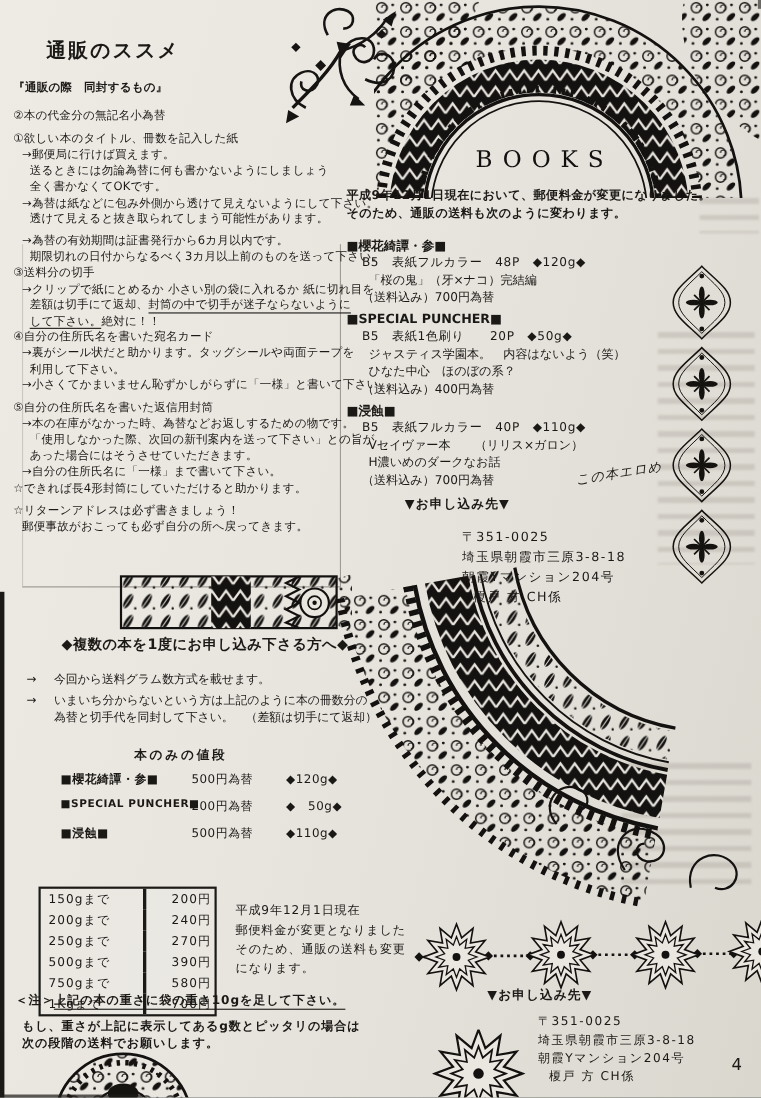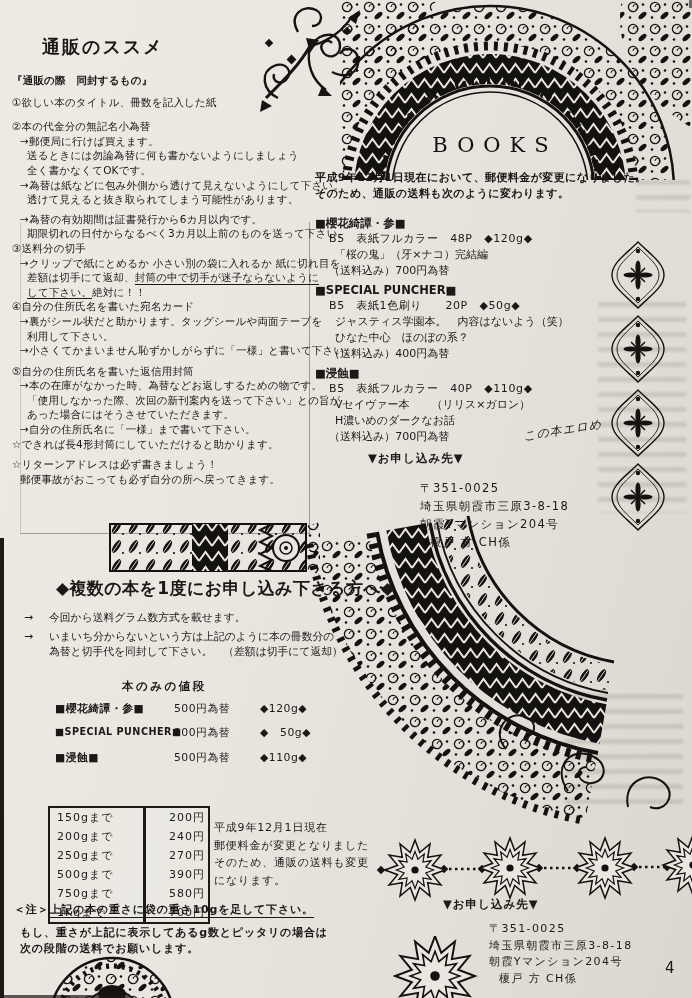--- a/index.html
+++ b/index.html
@@ -26,33 +26,33 @@
     transform:rotate(-9deg);letter-spacing:1px;color:#23201c;}
   
   .order-hdr{font-weight:bold;font-size:11.5px;letter-spacing:1px;}
   .oline{letter-spacing:1.4px;margin-left:32px;}
   #order1 .oline{font-size:11.5px;line-height:18px;}
   #order1 .olines{margin-top:13px;padding-left:20px;}
   #order2 .oline{font-size:11px;line-height:16.5px;}
   #order2 .olines{margin-top:9px;padding-left:14px;}
   .oind{padding-left:10px;}
   
-  #multihead{left:56px;top:577px;font-size:17px;font-weight:bold;letter-spacing:.4px;}
+  #multihead{left:56px;top:577px;font-size:13px;font-weight:bold;letter-spacing:.4px;}
   #bullets{left:24px;top:610px;width:350px;}
   .brow{display:flex;gap:9px;font-size:10.8px;line-height:15px;white-space:nowrap;}
   .barrow{width:16px;flex:none;}
   #ptitle{left:122px;top:679px;font-size:11.5px;font-weight:bold;letter-spacing:2.5px;}
   .prow{position:absolute;left:55px;width:300px;height:16px;font-size:10.8px;}
   .prow span{position:absolute;white-space:nowrap;letter-spacing:.5px;}
   .pn{left:0;font-weight:bold;}
   .pp{left:119px;}
   .pw{left:205px;}
   .pn-sm{font-size:9.6px;}
   
-  #wtable{left:48px;top:806px;width:158px;border:2px solid #1c1a17;background:rgba(238,235,229,.35);}
+  #wtable{left:35px;top:806px;width:158px;border:2px solid #1c1a17;background:rgba(238,235,229,.35);}
   .wrow{display:flex;height:19px;align-items:center;font-size:11px;letter-spacing:1px;}
   .wl{width:86px;flex:none;border-right:3px solid #1c1a17;height:100%;display:flex;align-items:center;padding-left:7px;}
   .wr{padding-left:23px;}
   #sidenote{left:214px;top:819px;font-size:11px;line-height:17.5px;letter-spacing:.8px;}
   #noteline{left:14px;top:902px;font-size:11px;font-weight:bold;letter-spacing:.8px;}
   #warn{left:20px;top:925px;font-size:11px;font-weight:bold;line-height:15.5px;letter-spacing:.8px;}
   #pagenum{left:665px;top:959px;font-size:15px;letter-spacing:1px;}
   
   .deco{position:absolute;pointer-events:none;}
   .smudge{position:absolute;filter:blur(.8px);
@@ -211,22 +211,22 @@
     <circle cx="74" cy="70" r="46" fill="none" stroke="url(#roses)" stroke-width="30"></circle>
     <circle cx="74" cy="70" r="62" fill="none" stroke="#141210" stroke-width="2.5"></circle>
     <circle cx="74" cy="70" r="54" fill="none" stroke="#141210" stroke-width="5" stroke-dasharray="3 5"></circle>
     <circle cx="74" cy="70" r="30" fill="none" stroke="#141210" stroke-width="2"></circle>
     <ellipse cx="74" cy="44" rx="14" ry="9" fill="#151310"></ellipse>
   </svg>
 
   <div id="leftcol" class="abs nw">
     <div class="lhead">通販のススメ</div>
     <div class="lsub">『通販の際　同封するもの』</div>
+    <div style="margin-top:10px">②本の代金分の無記名小為替</div>
     <div style="margin-top:7px">①欲しい本のタイトル、冊数を記入した紙</div>
-    <div style="margin-top:10px">②本の代金分の無記名小為替</div>
     <div class="i1">→郵便局に行けば買えます。</div>
     <div class="i2">送るときには勿論為替に何も書かないようにしましょう</div>
     <div class="i2">全く書かなくてOKです。</div>
     <div class="i1">→為替は紙などに包み外側から透けて見えないようにして下さい。</div>
     <div class="i2">透けて見えると抜き取られてしまう可能性があります。</div>
     <div class="i1" style="margin-top:5px">→為替の有効期間は証書発行から6カ月以内です。</div>
     <div class="i2">期限切れの日付からなるべく3カ月以上前のものを送って下さい。</div>
     <div>③送料分の切手</div>
     <div class="i1">→クリップで紙にとめるか 小さい別の袋に入れるか 紙に切れ目を</div>
     <div class="i2"><span>差額は切手にて返却、</span><span class="ul">封筒の中で切手が迷子ならないように</span></div>

